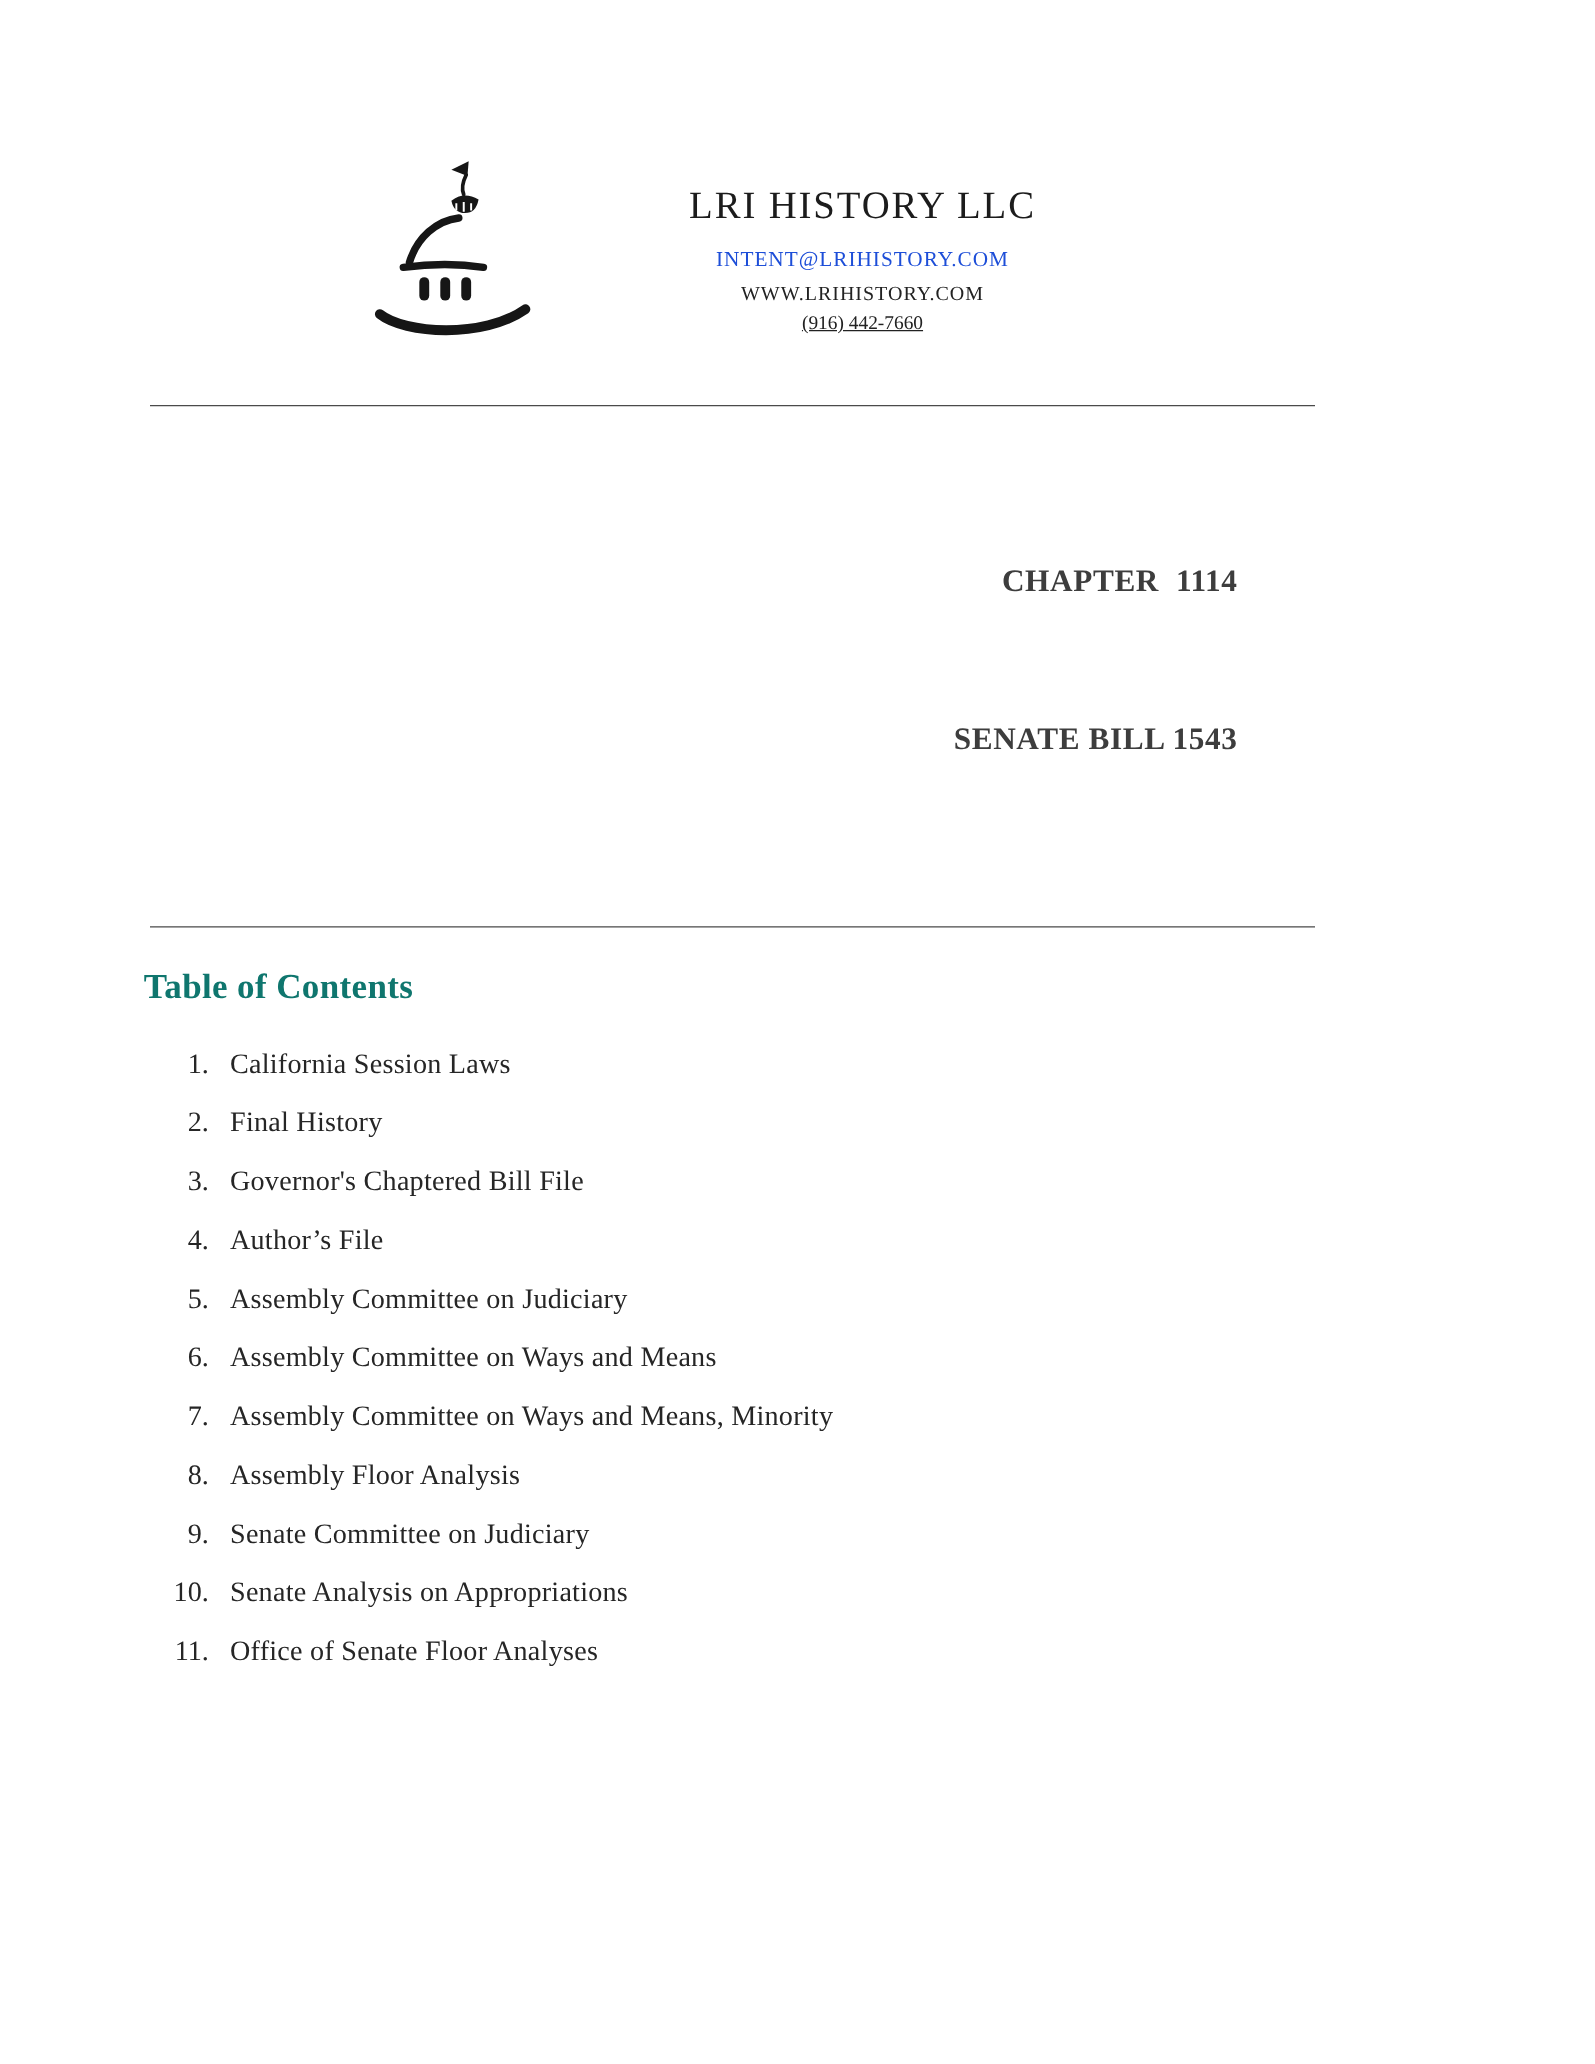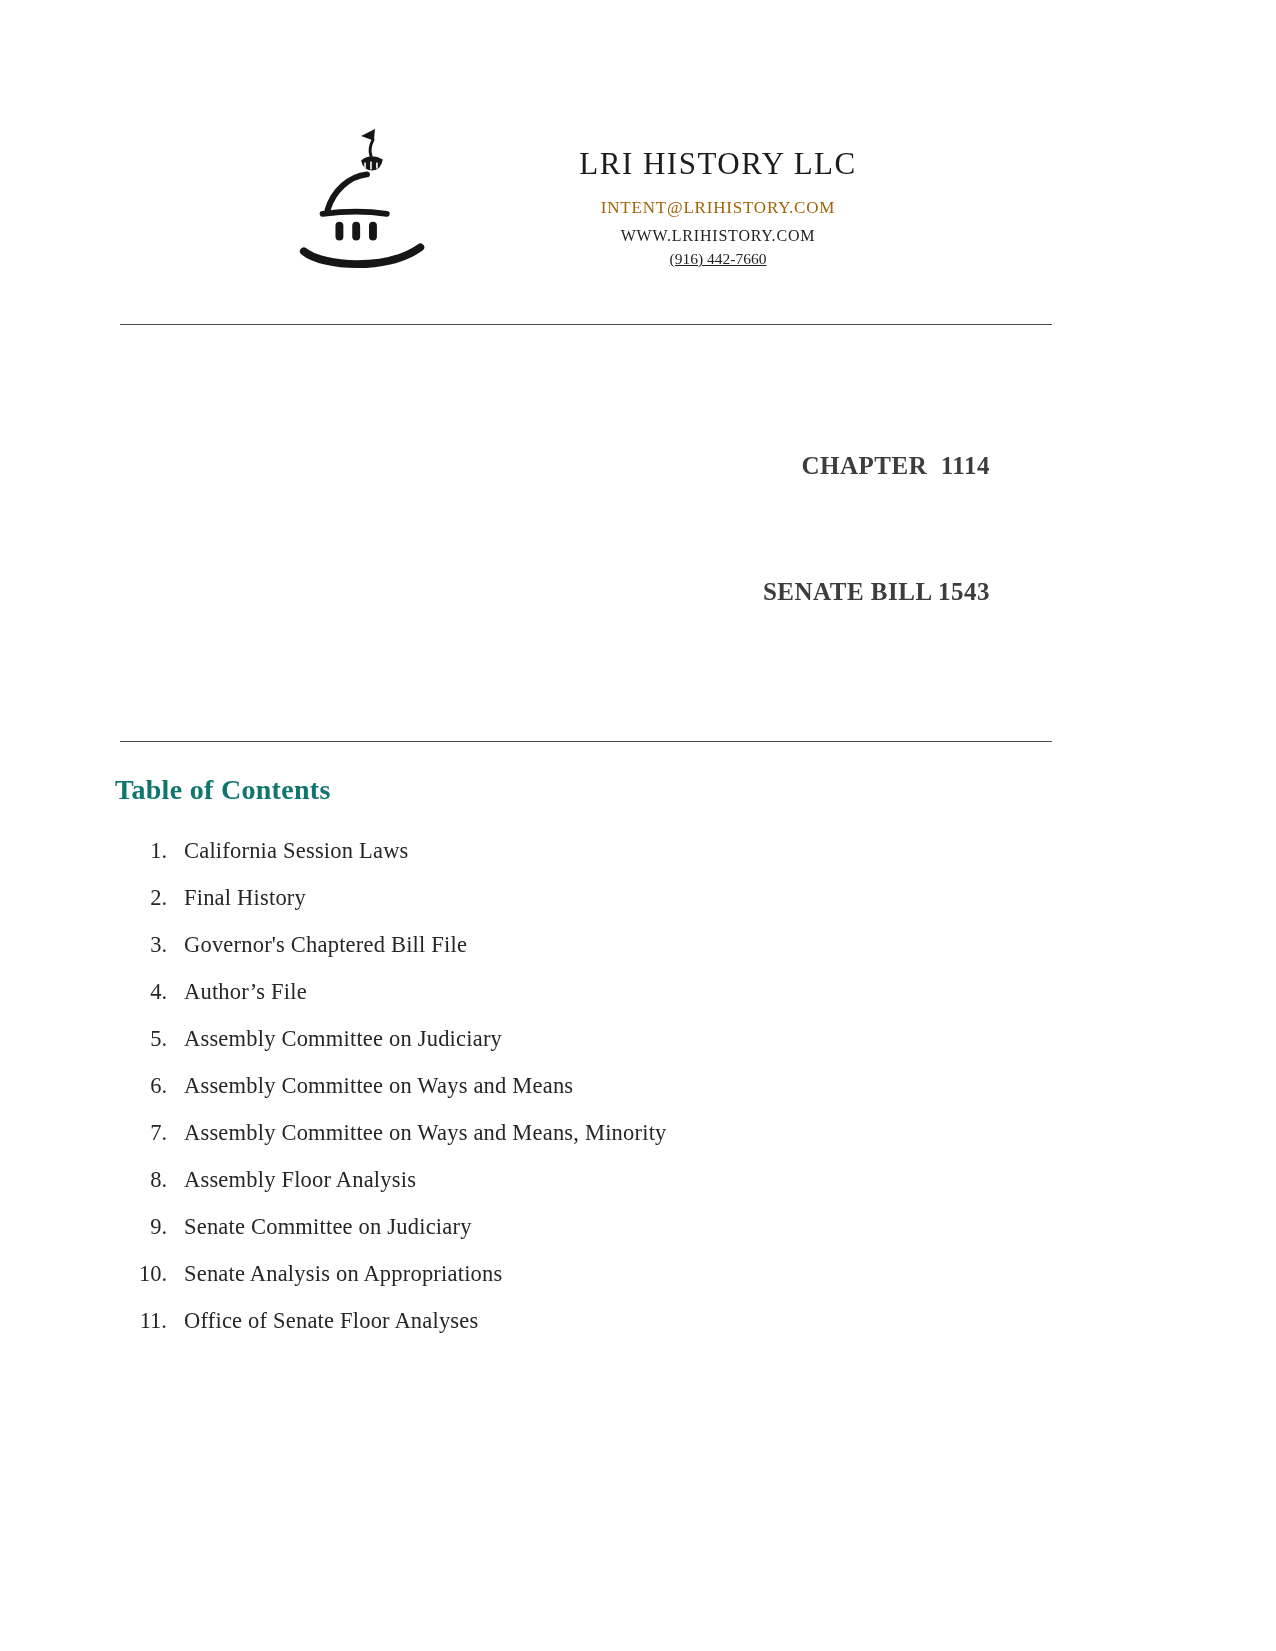--- a/index.html
+++ b/index.html
@@ -16,21 +16,20 @@
     color: #1f1f1f;
     overflow: hidden;
   }
 
   
   .letterhead {
     display: flex;
     align-items: flex-start;
     padding-top: 122px;
     margin-left: 296px;
-    gap: 28px;
   }
   .logo {
     width: 148px;
     height: 160px;
     flex: 0 0 auto;
     margin-right: 26px;
   }
   .logo svg { width: 100%; height: 100%; }
   .letterhead-text {
     width: 440px;
@@ -39,21 +38,21 @@
   }
   .company-name {
     font-size: 31px;
     letter-spacing: 1.5px;
     color: #1c1c1c;
     margin-bottom: 16px;
   }
   .company-email {
     font-size: 17px;
     letter-spacing: 0.8px;
-    color: #a16207;
+    color: #1d4ed8;
     margin-bottom: 9px;
   }
   .company-website {
     font-size: 16px;
     letter-spacing: 0.8px;
     color: #222222;
     margin-bottom: 5px;
   }
   .company-phone {
     font-size: 15.5px;

